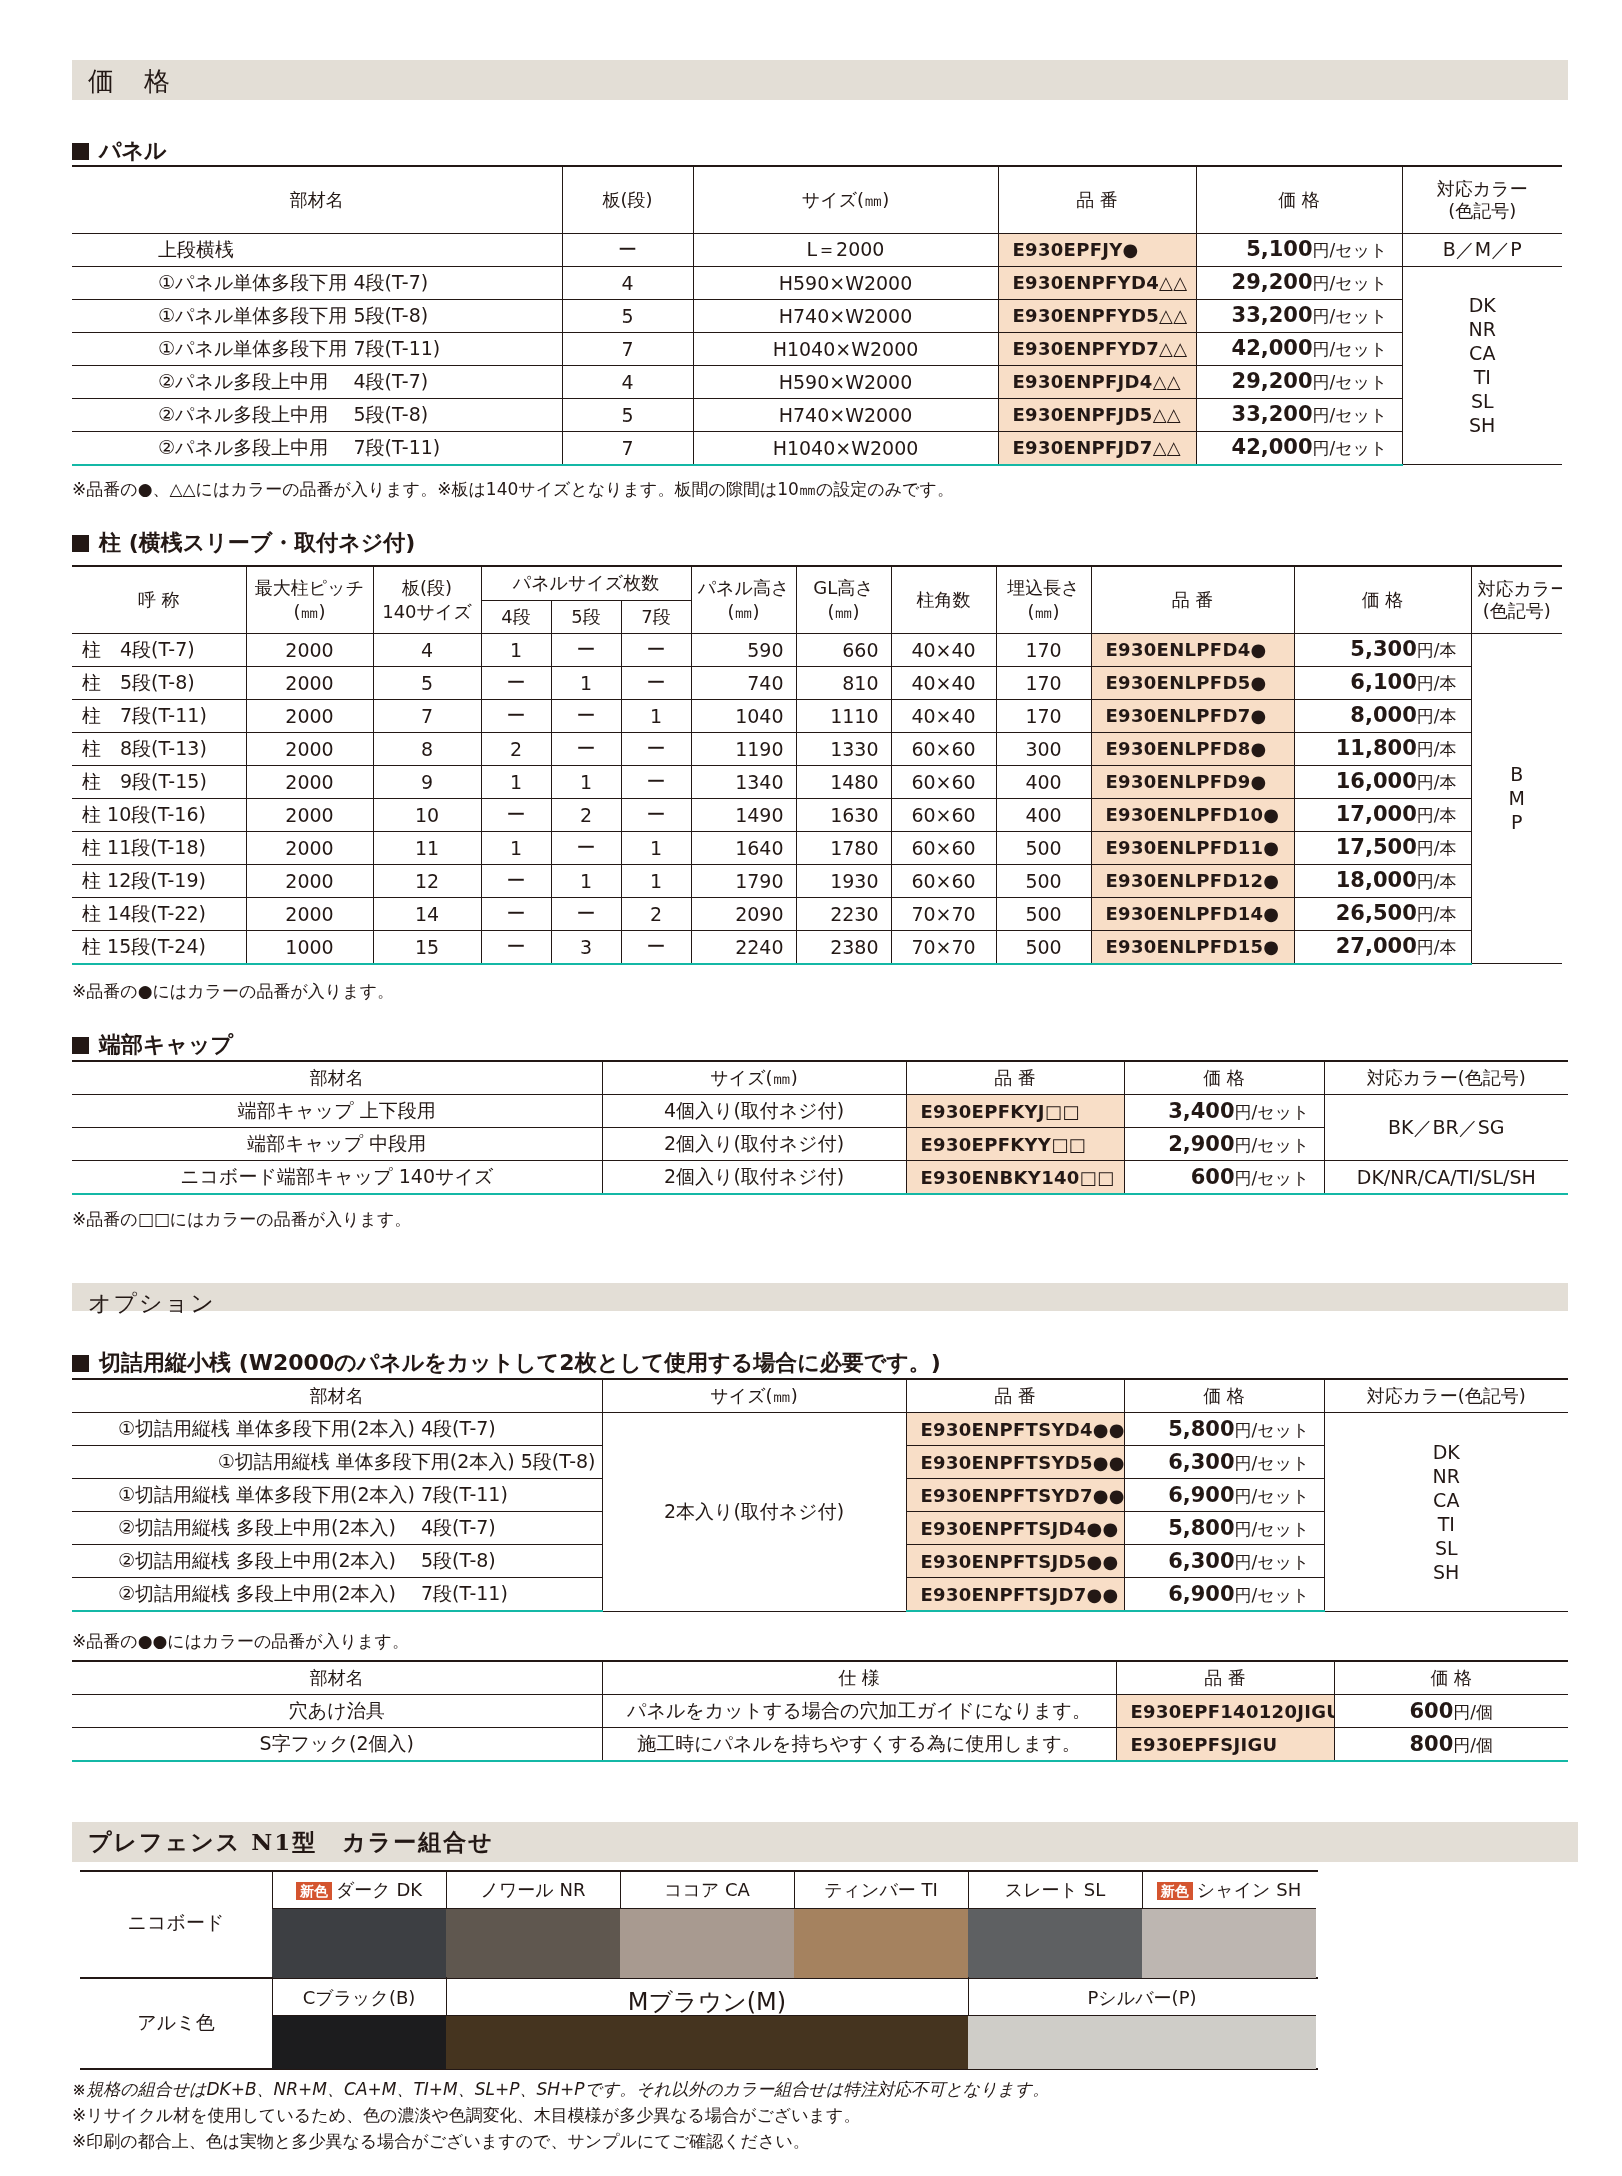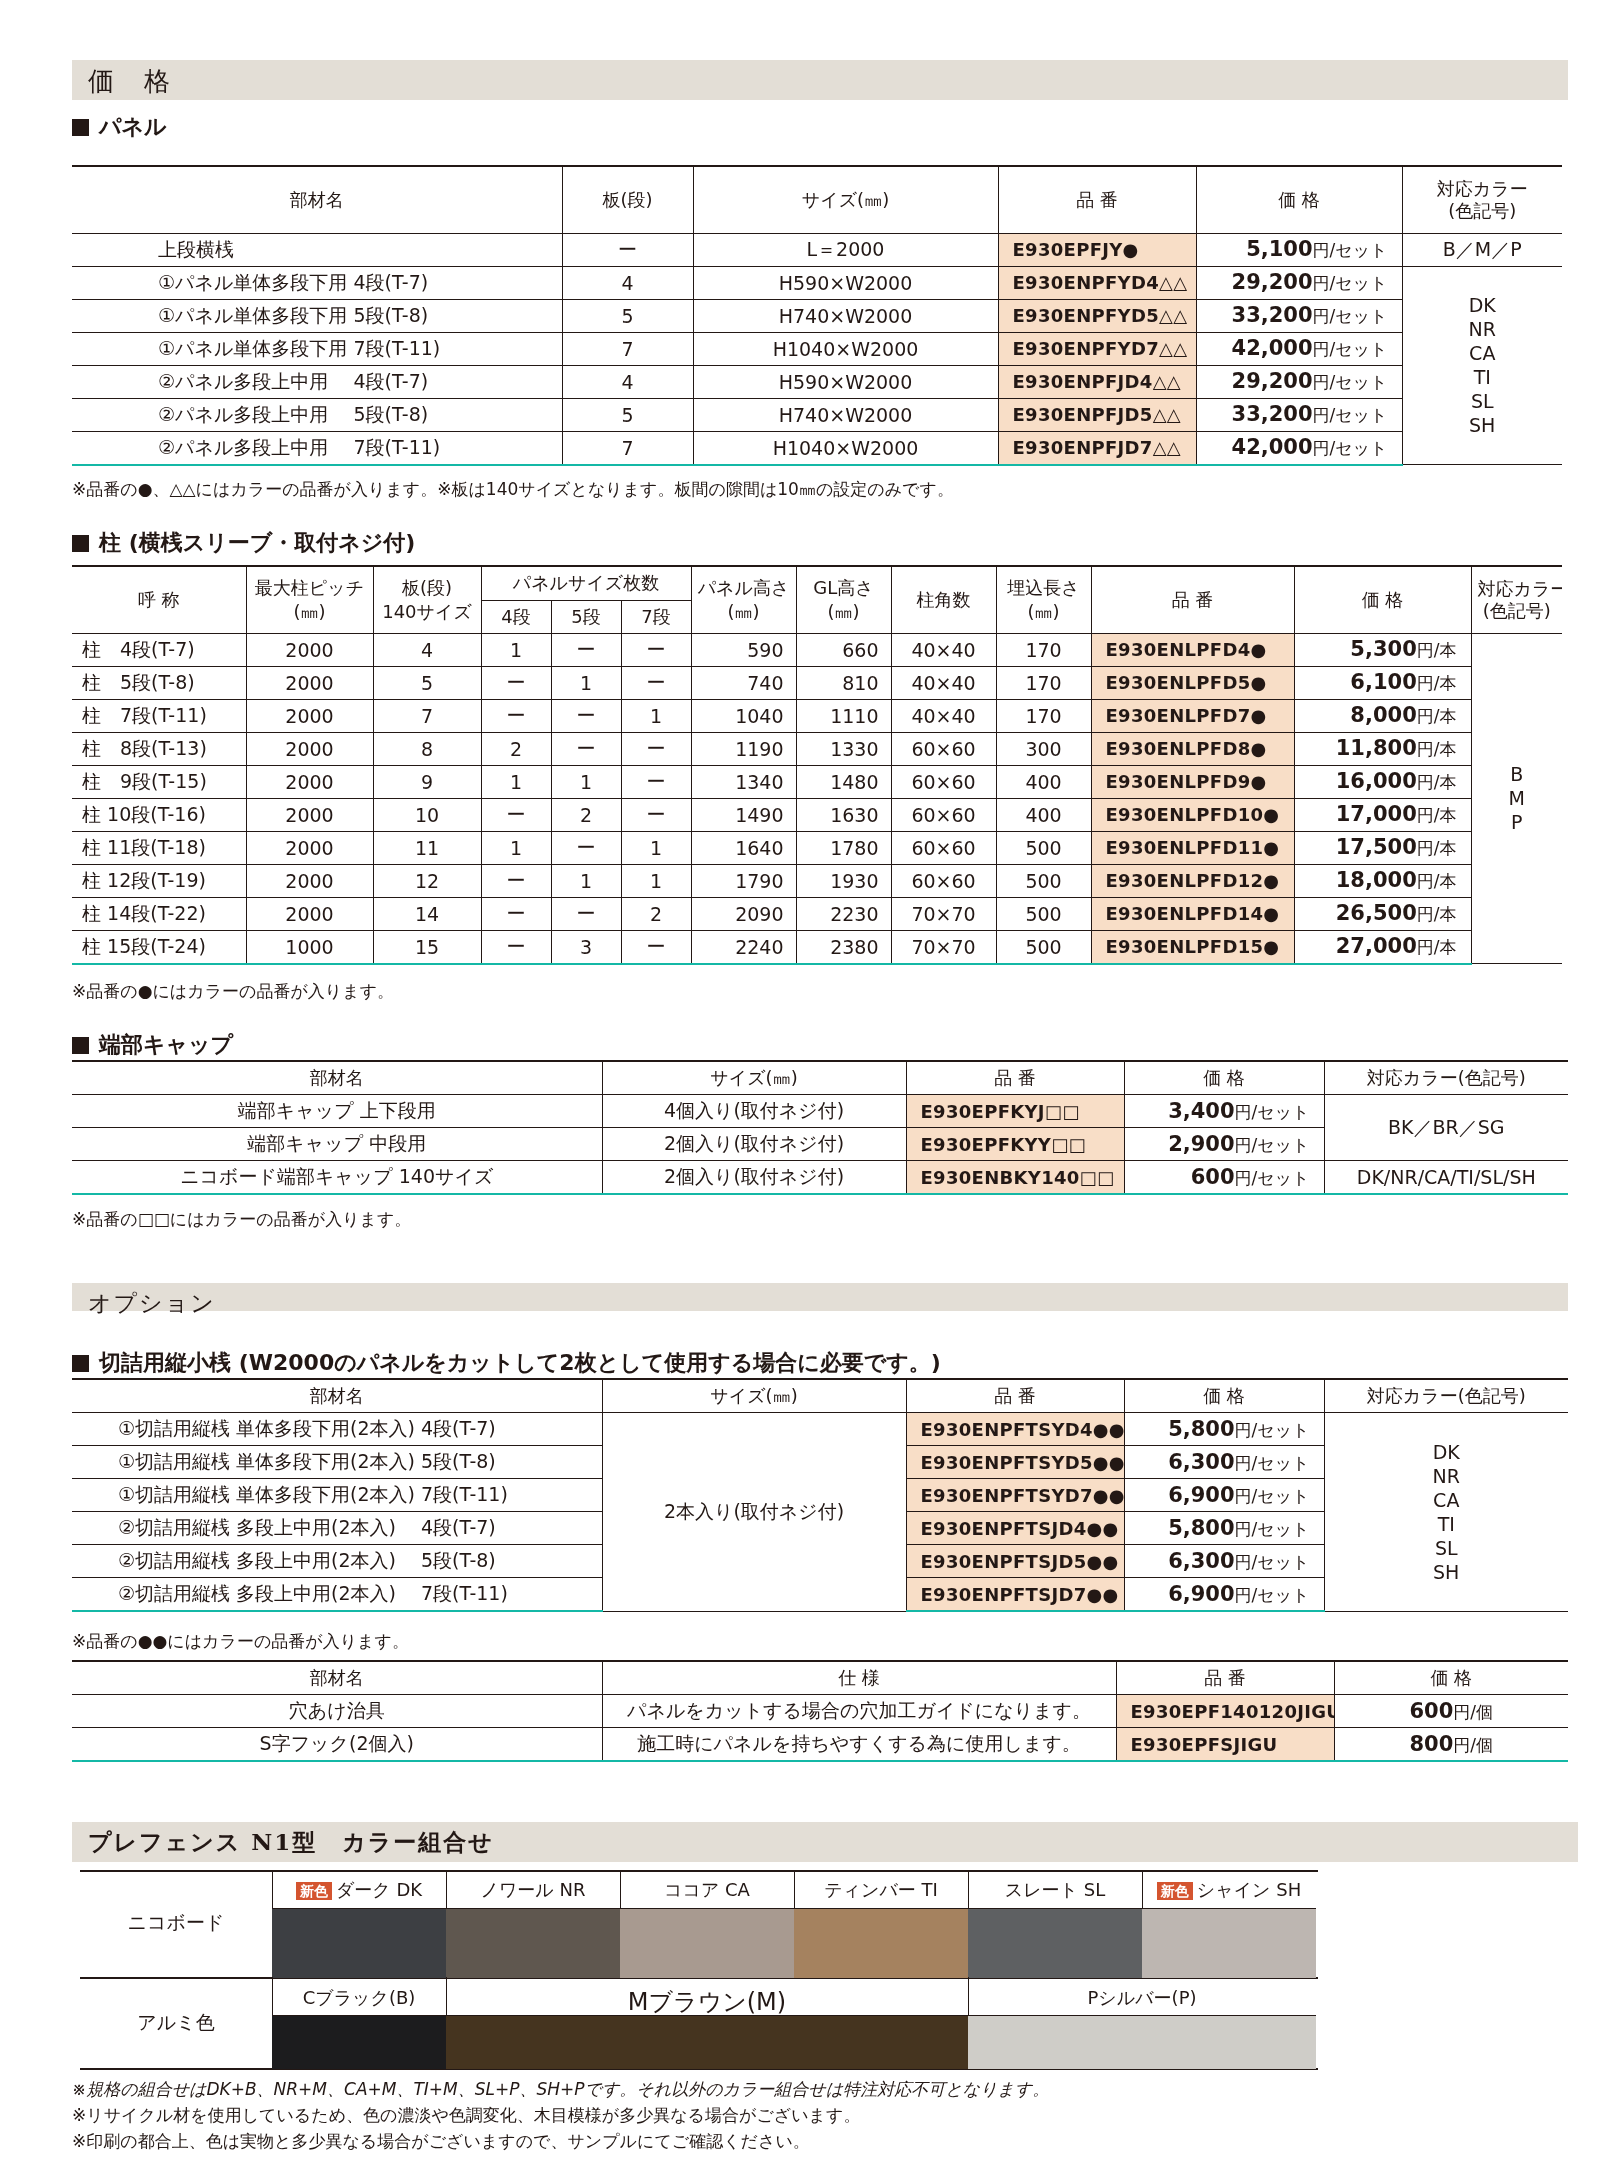--- a/index.html
+++ b/index.html
@@ -24,21 +24,21 @@
   .note { position: absolute; left: 72px; font-size: 17px; }
   .badge { background: #d4542f; color: #fff; font-size: 14px; font-weight: bold; padding: 1px 4px; margin-right: 4px; }
 </style>
 </head>
 <body>
 
 <div class="bar" style="top:60px;height:40px;">
   <span style="top:4px;">価　格</span>
 </div>
 
-<div class="h2" style="top:112px;align-items:center;">
+<div class="h2" style="top:136px;align-items:center;">
   <span class="sq"></span>
   <span>パネル</span>
 </div>
 <table style="left:72px;top:165px;width:1490px;">
   <colgroup>
       <col style="width:490px">
       <col style="width:131px">
       <col style="width:305px">
       <col style="width:198px">
       <col style="width:206px">
@@ -408,21 +408,21 @@
         <td class="rowspan-color" rowspan="6">
           <div>DK</div>
           <div>NR</div>
           <div>CA</div>
           <div>TI</div>
           <div>SL</div>
           <div>SH</div>
         </td>
       </tr>
       <tr>
-        <td style="text-align: left; padding-left: 46px;">①切詰用縦桟 単体多段下用(2本入) 5段(T-8)</td>
+        <td style="text-align: right; padding-left: 46px;">①切詰用縦桟 単体多段下用(2本入) 5段(T-8)</td>
         <td class="code">E930ENPFTSYD5●●</td>
         <td class="price"><b>6,300</b><small>円/セット</small></td>
       </tr>
       <tr>
         <td style="text-align: left; padding-left: 46px;">①切詰用縦桟 単体多段下用(2本入) 7段(T-11)</td>
         <td class="code">E930ENPFTSYD7●●</td>
         <td class="price"><b>6,900</b><small>円/セット</small></td>
       </tr>
       <tr>
         <td style="text-align: left; padding-left: 46px;">②切詰用縦桟 多段上中用(2本入)　 4段(T-7)</td>

